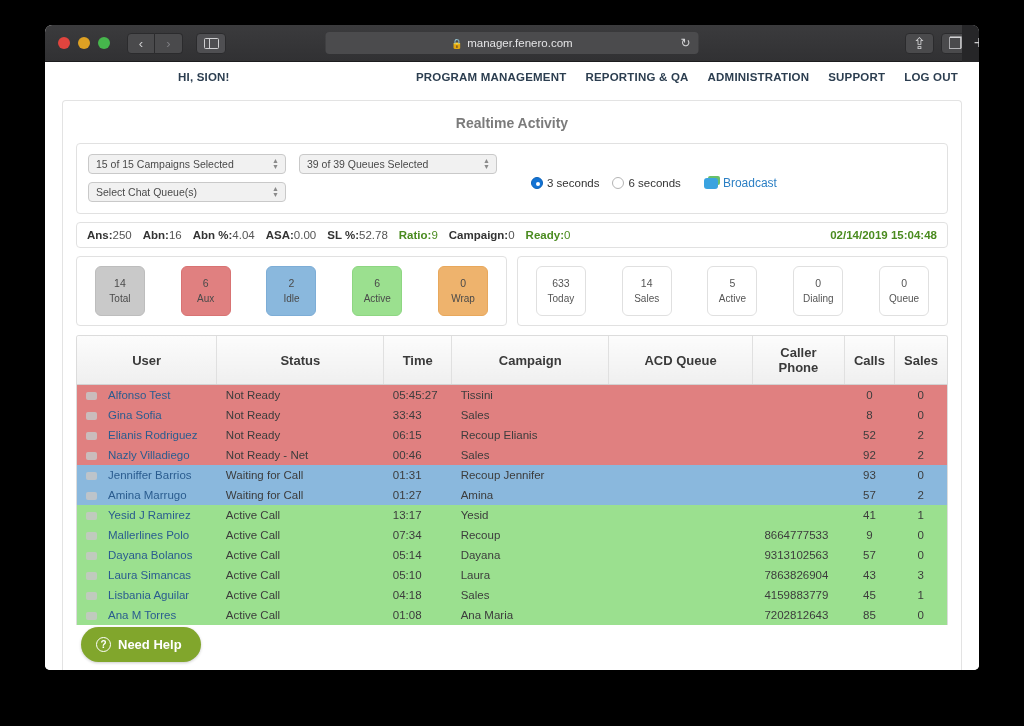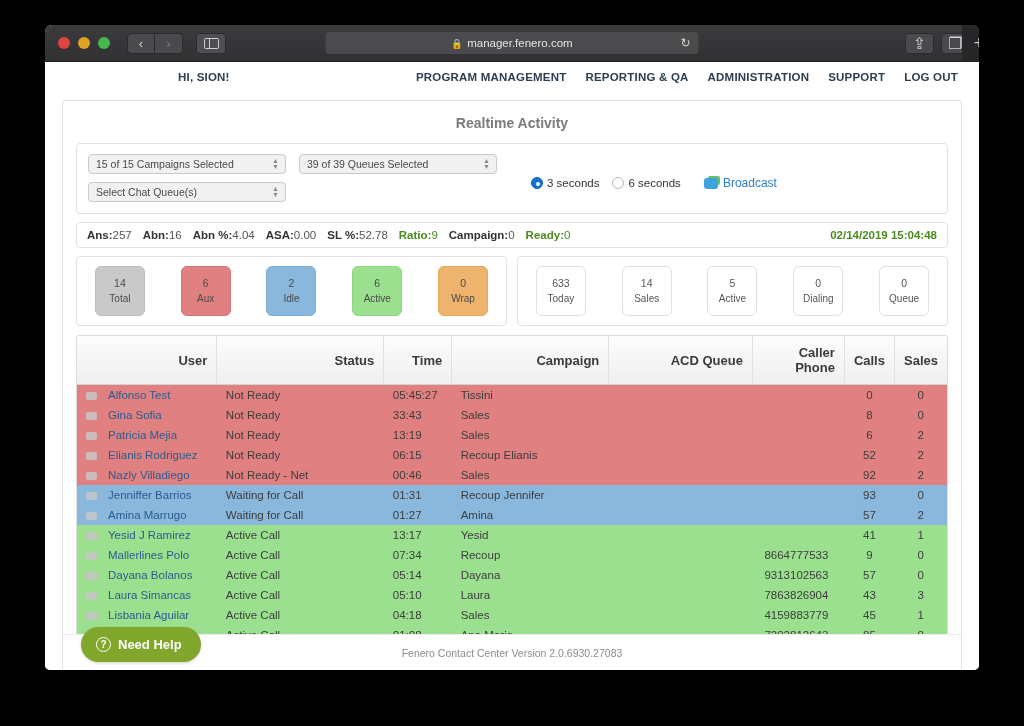--- a/index.html
+++ b/index.html
@@ -239,21 +239,21 @@
     border: 1px solid #dcdcdc;
     border-bottom: none;
     border-radius: 3px 3px 0 0;
     overflow: hidden;
   }
   table { width: 100%; border-collapse: collapse; font-size: 11.5px; }
   thead th {
     background: linear-gradient(#fcfcfc, #efefef);
     border-bottom: 1px solid #d2d2d2;
     border-right: 1px solid #e0e0e0;
-    text-align: right;
+    text-align: center;
     padding: 9px 9px;
     font-size: 13px;
     font-weight: bold;
     color: #3a3a3a;
     height: 36px;
   }
   thead th:last-child { border-right: none; }
   th.num, td.num { text-align: center; }
   tbody td {
     padding: 4px 9px;
@@ -384,21 +384,21 @@
           <span class="radio"></span>
           <span class="radio-label">6 seconds</span>
           <a href="#" id="broadcast-link">
             <span class="bc-icon"></span>
             <span>Broadcast</span>
           </a>
         </div>
       </div>
 
       <div id="statsbar">
-        <span class="stat"><b>Ans:</b><span class="v">257</span></span>
+        <span class="stat"><b>Ans:</b><span class="v">250</span></span>
         <span class="stat"><b>Abn:</b><span class="v">16</span></span>
         <span class="stat"><b>Abn %:</b><span class="v">4.04</span></span>
         <span class="stat"><b>ASA:</b><span class="v">0.00</span></span>
         <span class="stat"><b>SL %:</b><span class="v">52.78</span></span>
         <span class="stat green"><b>Ratio:</b><span class="v">9</span></span>
         <span class="stat"><b>Campaign:</b><span class="v">0</span></span>
         <span class="stat green"><b>Ready:</b><span class="v">0</span></span>
         <span id="clock">02/14/2019 15:04:48</span>
       </div>
 
@@ -478,30 +478,20 @@
                 <td class="username"><span class="chat-icon"></span><span>Gina Sofia</span></td>
                 <td>Not Ready</td>
                 <td>33:43</td>
                 <td>Sales</td>
                 <td></td>
                 <td class="phone"></td>
                 <td class="num">8</td>
                 <td class="num">0</td>
               </tr>
               <tr class="r-red">
-                <td class="username"><span class="chat-icon"></span><span>Patricia Mejia</span></td>
-                <td>Not Ready</td>
-                <td>13:19</td>
-                <td>Sales</td>
-                <td></td>
-                <td class="phone"></td>
-                <td class="num">6</td>
-                <td class="num">2</td>
-              </tr>
-              <tr class="r-red">
                 <td class="username"><span class="chat-icon"></span><span>Elianis Rodriguez</span></td>
                 <td>Not Ready</td>
                 <td>06:15</td>
                 <td>Recoup Elianis</td>
                 <td></td>
                 <td class="phone"></td>
                 <td class="num">52</td>
                 <td class="num">2</td>
               </tr>
               <tr class="r-red">
@@ -591,23 +581,20 @@
                 <td>Ana Maria</td>
                 <td></td>
                 <td class="phone">7202812643</td>
                 <td class="num">85</td>
                 <td class="num">0</td>
               </tr>
             </tbody>
         </table>
       </div>
 
-      <div id="footer">
-        <span>Fenero Contact Center Version 2.0.6930.27083</span>
-      </div>
       <div id="need-help">
         <span class="qmark">?</span>
         <span>Need Help</span>
       </div>
 
     </div>
   </div>
 </div>
 
 </body></html>

